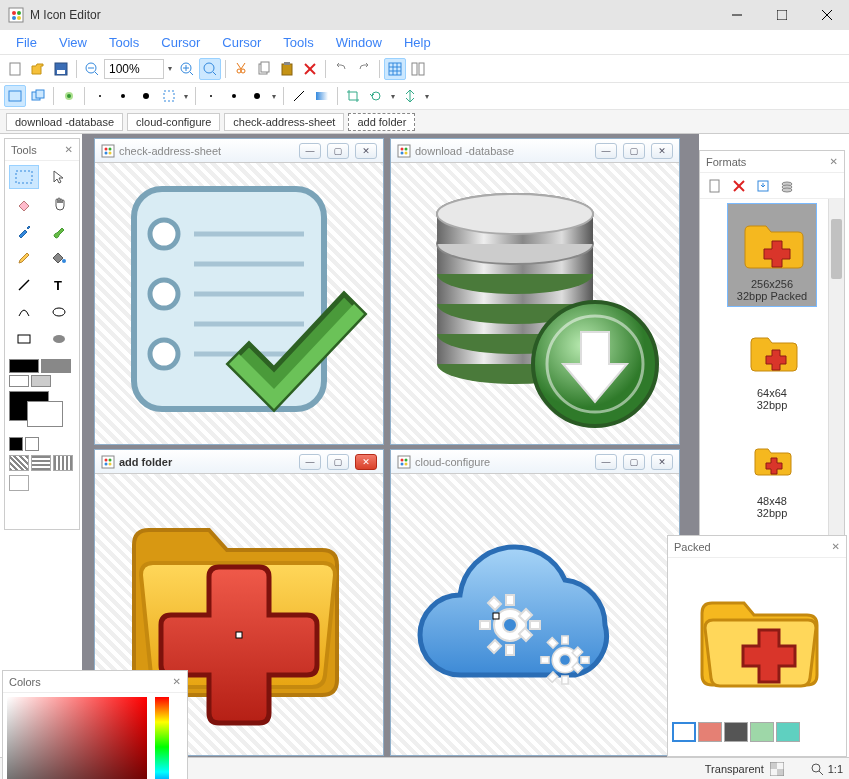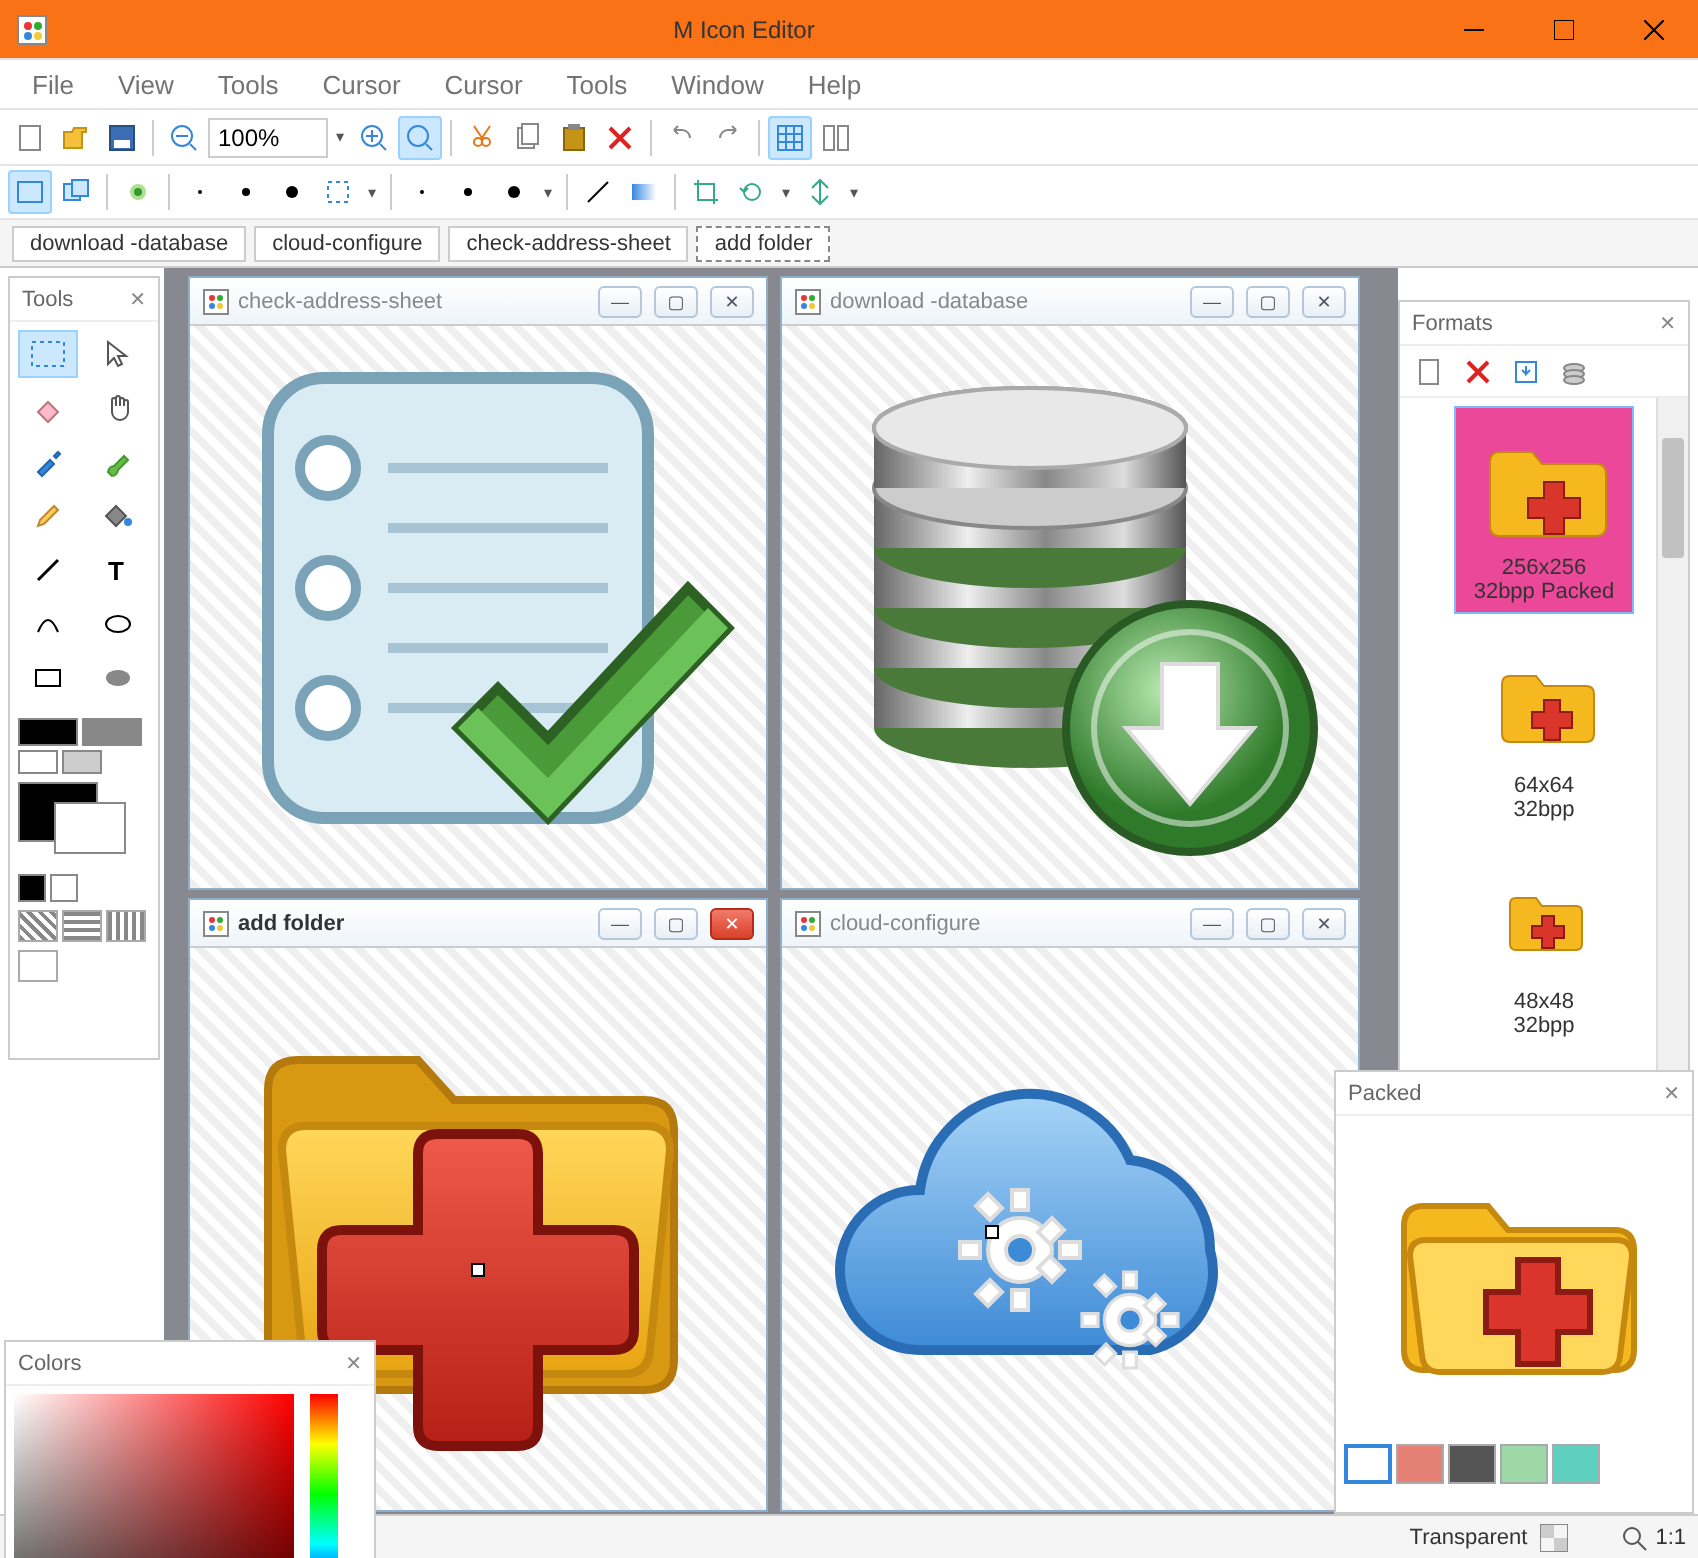--- a/index.html
+++ b/index.html
@@ -1,24 +1,24 @@
 <!DOCTYPE html>
 <html><head>
 <meta charset="utf-8">
 <style>
 * { box-sizing: border-box; margin: 0; padding: 0; font-family: 'Segoe UI', Tahoma, sans-serif; }
 body { width: 849px; height: 779px; background: #fff; overflow: hidden; font-size: 12px; }
 
-.titlebar { height: 30px; display: flex; align-items: center; padding: 0 0 0 8px; background: #f97316; border-bottom: 1px solid #e5e5e5; text-align: center; }
+.titlebar { height: 30px; display: flex; align-items: center; padding: 0 0 0 8px; background: #e5e5e5; border-bottom: 1px solid #e5e5e5; }
 .titlebar .icon { width: 16px; height: 16px; margin-right: 6px; }
 .titlebar .title { flex: 1; font-size: 12px; color: #333; }
 .titlebar .winbtn { width: 45px; height: 29px; display: flex; align-items: center; justify-content: center; color: #000; }
 
 .menubar { height: 24px; display: flex; align-items: center; padding: 0 6px; gap: 2px; }
-.menubar .mitem { padding: 2px 10px; font-size: 13px; color: #737373; }
+.menubar .mitem { padding: 2px 10px; font-size: 13px; color: #3b82f6; }
 
 .toolbar { height: 28px; display: flex; align-items: center; padding: 0 4px; gap: 1px; border-top: 1px solid #e5e5e5; }
 .toolbar.tb2 { border-bottom: 1px solid #e5e5e5; }
 .tb-btn { width: 22px; height: 22px; display: flex; align-items: center; justify-content: center; border-radius: 2px; }
 .tb-btn.active { background: #cce8ff; border: 1px solid #99d1ff; }
 .tb-sep { width: 1px; height: 18px; background: #ccc; margin: 0 3px; }
 .tb-zoom { width: 60px; height: 20px; border: 1px solid #ccc; font-size: 12px; padding: 0 4px; }
 .tb-drop { width: 10px; display: flex; align-items: center; justify-content: center; font-size: 8px; color: #555; }
 
 .doctabs { height: 24px; display: flex; align-items: center; padding: 2px 6px; gap: 4px; background: #f5f5f5; border-bottom: 1px solid #ccc; }
@@ -44,21 +44,21 @@
 .child { position: absolute; background: #fff; border: 1px solid #8faec9; }
 .child-title { height: 24px; background: linear-gradient(#fff, #eef4fa); border-bottom: 1px solid #ccc; display: flex; align-items: center; padding: 0 6px; gap: 4px; font-size: 11px; color: #888; }
 .child-title .cicon { width: 14px; height: 14px; }
 .child-title .spacer { flex: 1; }
 .child-title .cbtn { width: 22px; height: 16px; border: 1px solid #b5c7d8; border-radius: 3px; background: linear-gradient(#fff,#e8eff6); display: flex; align-items: center; justify-content: center; font-size: 9px; color: #556; margin-left: 2px; }
 .child-title .cbtn.close-active { background: linear-gradient(#f27a6a,#d9412a); border-color:#b52a18; color:#fff; }
 .child-body { position: absolute; top: 24px; left: 0; right: 0; bottom: 0; background-image: repeating-linear-gradient(45deg, #efefef 0 4px, #fff 4px 8px); display: flex; align-items: center; justify-content: center; overflow: hidden; }
 .formats-body { padding: 4px; display: flex; flex-direction: column; align-items: center; gap: 6px; overflow-y: auto; height: 340px; position: relative; }
 .formats-toolbar { height: 26px; display: flex; align-items: center; padding: 0 4px; gap: 2px; border-bottom: 1px solid #eee; }
 .fmt-item { text-align: center; font-size: 11px; color: #333; padding: 4px; }
-.fmt-item.selected { background: #ec4899; border: 1px solid #7abaff; }
+.fmt-item.selected { background: #a3a3a3; border: 1px solid #7abaff; }
 .fmt-thumb { width: 80px; height: 70px; display: flex; align-items: center; justify-content: center; }
 
 .colors-panel { position: absolute; left: 2px; top: 536px; width: 186px; height: 218px; background: #fff; border: 1px solid #ccc; z-index: 10; }
 .color-grad { width: 140px; height: 150px; background: linear-gradient(to right, #fff, #f00); position: relative; margin: 4px; }
 .color-grad::after { content:''; position:absolute; inset:0; background: linear-gradient(to bottom, transparent, #000); }
 .hue-bar { width: 14px; height: 150px; background: linear-gradient(#f00,#ff0,#0f0,#0ff,#00f,#f0f,#f00); position: absolute; left: 152px; top: 26px; }
 
 .preview-panel { position: absolute; right: 2px; bottom: 0px; width: 180px; height: 222px; background: #fff; border: 1px solid #ccc; z-index: 10; }
 .preview-body { height: 160px; display: flex; align-items: center; justify-content: center; }
 .swatch-tray { display: flex; gap: 2px; padding: 4px; }

